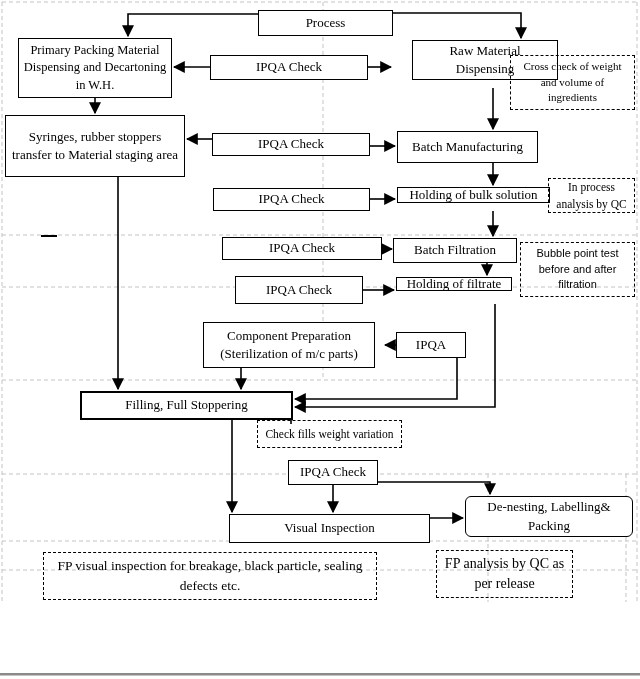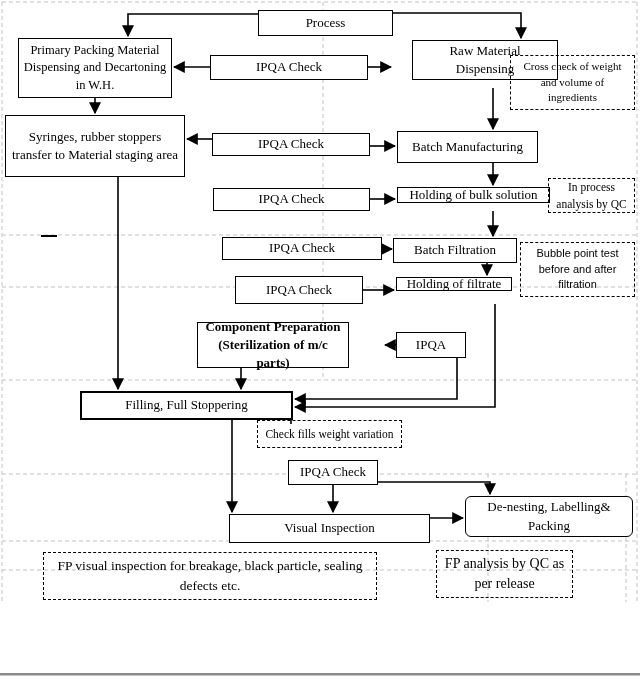--- a/index.html
+++ b/index.html
@@ -127,21 +127,21 @@
   </div>
 
   <div class="node solid pad" style="left:235px;top:276px;width:128px;height:28px;">
     <span>IPQA Check</span>
   </div>
 
   <div class="node solid pad" style="left:396px;top:277px;width:116px;height:14px;">
     <span>Holding of filtrate</span>
   </div>
 
-  <div class="node solid pad" style="left:197px;top:322px;width:152px;height:46px;font-weight:bold;">
+  <div class="node solid pad" style="left:203px;top:322px;width:172px;height:46px;">
     <span>Component Preparation (Sterilization of m/c parts)</span>
   </div>
 
   <div class="node solid pad" style="left:396px;top:332px;width:70px;height:26px;">
     <span>IPQA</span>
   </div>
 
   <div class="node solid pad" style="left:80px;top:391px;width:213px;height:29px;border-width:2px;">
     <span>Filling, Full Stoppering</span>
   </div>

